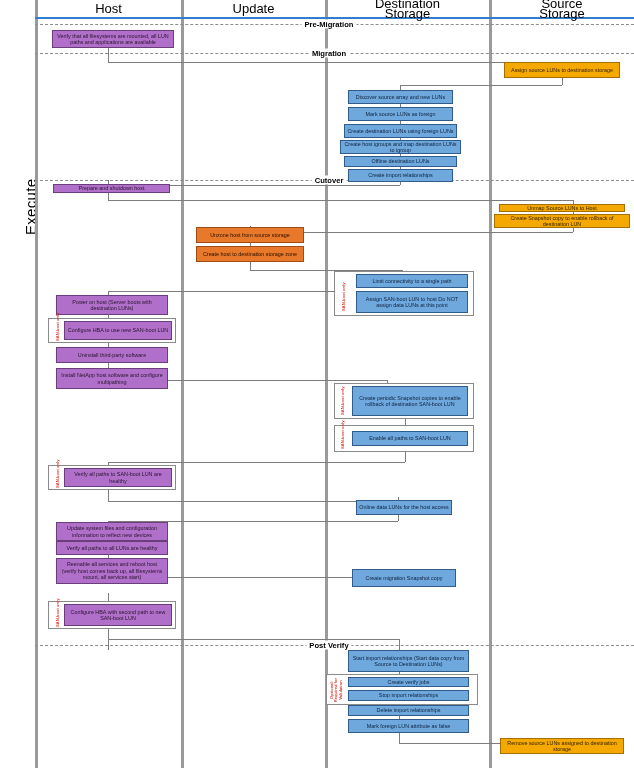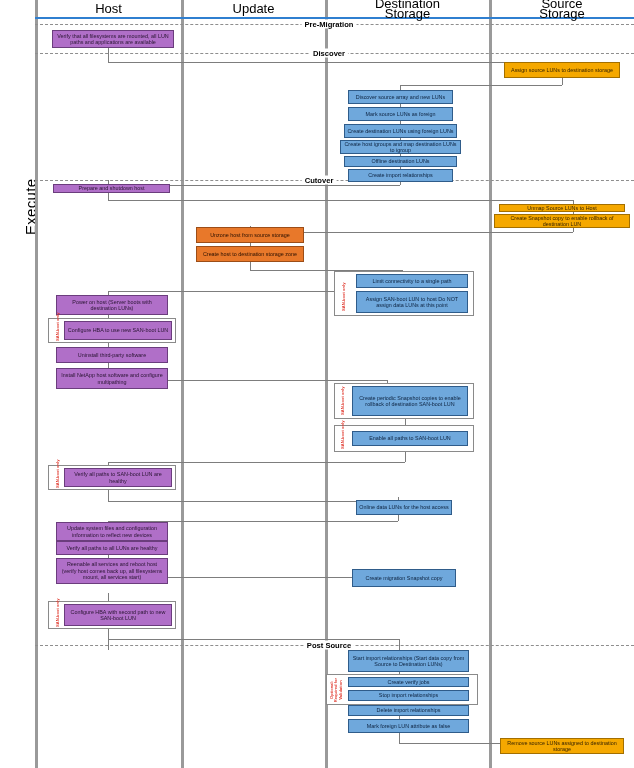--- a/index.html
+++ b/index.html
@@ -128,27 +128,27 @@
   <div class="lane-title" style="left:184px; top:3px; width:139px;">Update</div>
   <div class="lane-title" style="left:328px; top:-2px; width:159px;">Destination</div>
   <div class="lane-title" style="left:328px; top:8px; width:159px;">Storage</div>
   <div class="lane-title" style="left:492px; top:-2px; width:140px;">Source</div>
   <div class="lane-title" style="left:492px; top:8px; width:140px;">Storage</div>
 
   <div class="phase-line" style="top:24px;"></div>
   <div class="phase-label" style="left:329px; top:24px;">Pre-Migration</div>
 
   <div class="phase-line" style="top:53px;"></div>
-  <div class="phase-label" style="left:329px; top:53px;">Discover</div>
+  <div class="phase-label" style="left:329px; top:53px;">Migration</div>
 
   <div class="phase-line" style="top:180px;"></div>
-  <div class="phase-label" style="left:319px; top:180px;">Cutover</div>
+  <div class="phase-label" style="left:329px; top:180px;">Cutover</div>
 
   <div class="phase-line" style="top:645px;"></div>
-  <div class="phase-label" style="left:329px; top:645px;">Post Source</div>
+  <div class="phase-label" style="left:329px; top:645px;">Post Verify</div>
 
   <div class="conn v" style="left:108px; top:48px; height:14px;"></div>
   <div class="conn h" style="left:108px; top:62px; width:492px;"></div>
   <div class="conn v" style="left:600px; top:62px; height:5px;"></div>
 
   <div class="conn v" style="left:562px; top:78px; height:7px;"></div>
   <div class="conn h" style="left:400px; top:85px; width:162px;"></div>
   <div class="conn v" style="left:400px; top:85px; height:6px;"></div>
 
   <div class="conn v" style="left:400px; top:104px; height:5px;"></div>

